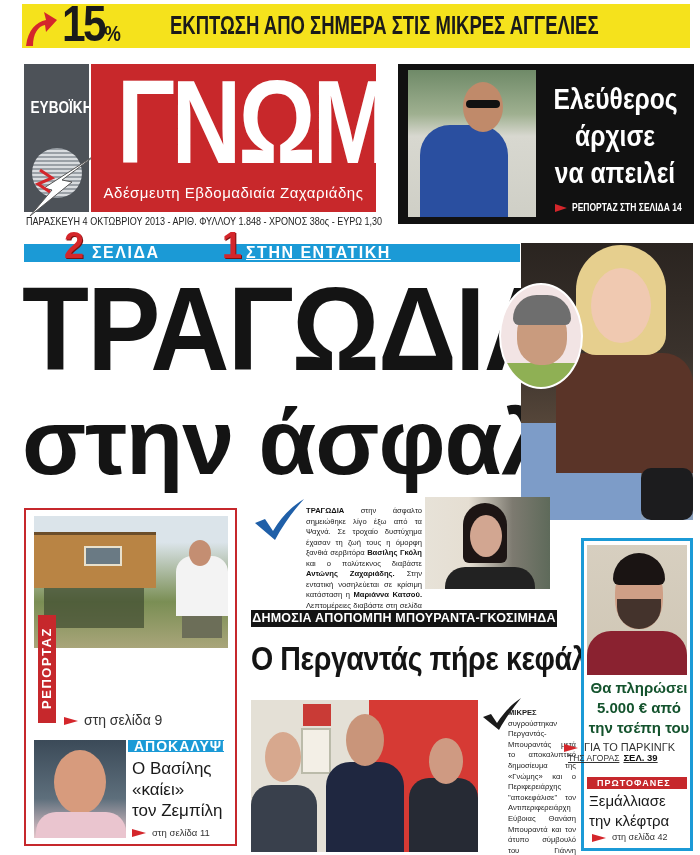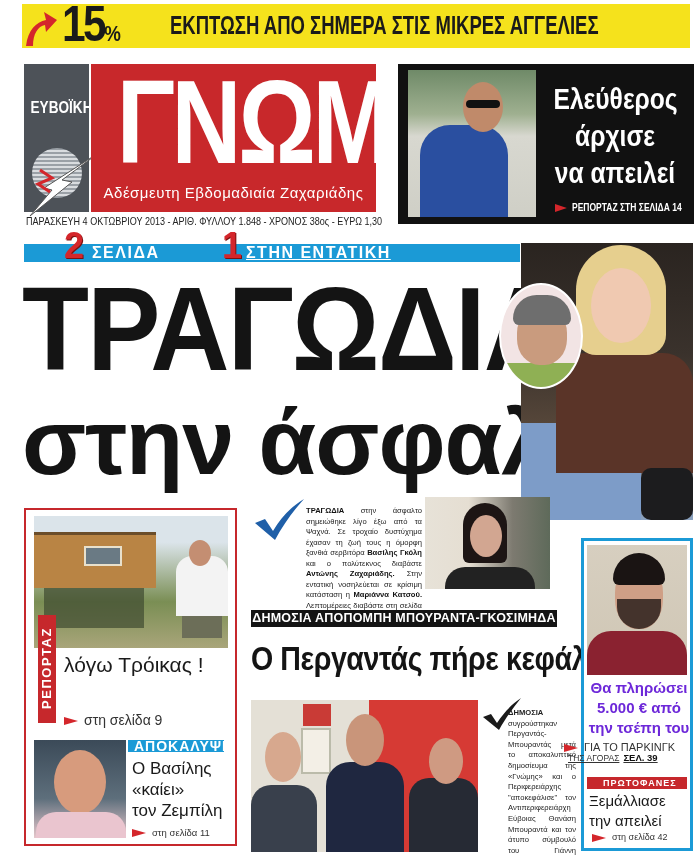--- a/index.html
+++ b/index.html
@@ -104,25 +104,25 @@
     .perg-body { left: 492px; top: 708px; width: 84px; font-size: 7.6px; line-height: 10.6px; color: #222; text-align: justify; }
     .perg-body .indent { display:block; padding-left: 16px; }
 
     
     .right-box { left: 581px; top: 538px; width: 112px; height: 313px; border: 3px solid #1b9ad6; background: #fff; }
     .man-photo { left: 587px; top: 545px; width: 100px; height: 130px; background: linear-gradient(180deg, #d7cfc0 0%, #cfc6b4 100%); overflow: hidden; }
     .man-photo .hair { position:absolute; left: 26px; top: 8px; width: 52px; height: 32px; background: #1a1413; border-radius: 26px 26px 6px 6px; }
     .man-photo .face { position:absolute; left: 28px; top: 18px; width: 48px; height: 66px; background: #cf9f86; border-radius: 45%; }
     .man-photo .beard { position:absolute; left: 30px; top: 54px; width: 44px; height: 30px; background: #2b201c; border-radius: 0 0 22px 22px; opacity: 0.85; }
     .man-photo .shirt { position:absolute; left: 0; top: 86px; width: 100px; height: 44px; background: #8a2230; border-radius: 24px 24px 0 0; }
-    .pay-head { left: 587px; top: 678px; width: 104px; font-size: 15px; line-height: 20px; color: #6d28d9; text-align: center; font-weight: bold; }
+    .pay-head { left: 587px; top: 678px; width: 104px; font-size: 15px; line-height: 20px; color: #14532d; text-align: center; font-weight: bold; }
     .pay-ref1 { left: 564px; top: 741px; font-size: 11px; color: #333; white-space: nowrap; }
     .pay-ref2 { left: 568px; top: 752px; font-size: 8.5px; color: #333; white-space: nowrap; text-decoration: underline; }
     .pay-ref2 b { font-size: 9.5px; color: #111; margin-left: 4px; }
-    .proto-tag { left: 587px; top: 777px; width: 100px; height: 12px; background: #c6282c; color: #fff; font-weight: bold; font-size: 9px; letter-spacing: 1px; line-height: 12px; padding-left: 16px; }
+    .proto-tag { left: 587px; top: 777px; width: 100px; height: 12px; background: #c6282c; color: #fff; font-weight: bold; font-size: 9px; letter-spacing: 1px; line-height: 12px; padding-left: 10px; }
     .theft-head { left: 589px; top: 791px; width: 104px; font-size: 15px; line-height: 20px; color: #1a1a1a; }
     .theft-ref { left: 592px; top: 832px; font-size: 9px; color: #333; white-space: nowrap; }
   </style>
 </head>
 <body>
 
 <div class="abs promo"></div>
 <svg class="abs promo-arrow" viewBox="0 0 36 40">
   <path d="M4 38 C6 22 14 14 24 12 L22 4 L35 12 L24 24 L23 17 C16 18 11 26 11 38 Z" fill="#d4262b"></path>
 </svg>
@@ -196,21 +196,20 @@
   <div class="house"></div>
     <div class="window"></div>
     <div class="stilts"></div>
     <div class="man"></div>
     <div class="head"></div>
     <div class="shorts"></div>
 </div>
 <div class="abs reportaz-tag"></div>
 <div class="abs reportaz-text">ΡΕΠΟΡΤΑΖ</div>
 <div class="abs tarzan-head">
-  <div>λόγω Τρόικας !</div>
 </div>
 <div class="abs tarzan-ref">
   <span class="red-arrow"></span><span>στη σελίδα 9</span>
 </div>
 
 <div class="abs vasilis-photo">
   <div class="face"></div>
     <div class="shirt"></div>
 </div>
 <div class="abs apok-tag">ΑΠΟΚΑΛΥΨΗ</div>
@@ -232,21 +231,21 @@
     <div class="h1"></div>
   <div class="p2"></div>
     <div class="h2"></div>
   <div class="p3"></div>
     <div class="h3"></div>
 </div>
 <svg class="abs check-small" viewBox="0 0 40 34">
   <path d="M1 20 L9 17 L15 26 C22 15 30 7 39 1 C31 11 23 22 17 33 Z" fill="#1a1a1a"></path>
 </svg>
 <div class="abs perg-body">
-  <span class="indent"><b>ΔΗΜΟΣΙΑ</b><span> συγρούστηκαν Περγαντάς-Μπουραντάς μετά το αποκαλυπτικό δημοσίευμα της «Γνώμης» και ο Περιφερειάρχης "αποκεφάλισε" τον Αντιπεριφερειάρχη Εύβοιας Θανάση Μπουραντά και τον άτυπο σύμβουλό του Γιάννη Γκοσιμίδα.</span></span>
+  <span class="indent"><b>ΜΙΚΡΕΣ</b><span> συγρούστηκαν Περγαντάς-Μπουραντάς μετά το αποκαλυπτικό δημοσίευμα της «Γνώμης» και ο Περιφερειάρχης "αποκεφάλισε" τον Αντιπεριφερειάρχη Εύβοιας Θανάση Μπουραντά και τον άτυπο σύμβουλό του Γιάννη Γκοσιμίδα.</span></span>
 
 </div>
 
 <div class="abs right-box"></div>
 <div class="abs man-photo">
   <div class="shirt"></div>
     <div class="face"></div>
     <div class="beard"></div>
     <div class="hair"></div>
 </div>
@@ -257,17 +256,17 @@
 </div>
 <div class="abs pay-ref1">
   <span class="red-arrow"></span><span>ΓΙΑ ΤΟ ΠΑΡΚΙΝΓΚ</span>
 </div>
 <div class="abs pay-ref2">
   <span>ΤΗΣ ΑΓΟΡΑΣ</span><b>ΣΕΛ. 39</b>
 </div>
 <div class="abs proto-tag">ΠΡΩΤΟΦΑΝΕΣ</div>
 <div class="abs theft-head">
   <div>Ξεμάλλιασε</div>
-  <div>την απειλεί</div>
+  <div>την κλέφτρα</div>
 </div>
 <div class="abs theft-ref">
   <span class="red-arrow"></span><span>στη σελίδα 42</span>
 </div>
 
 </body></html>

